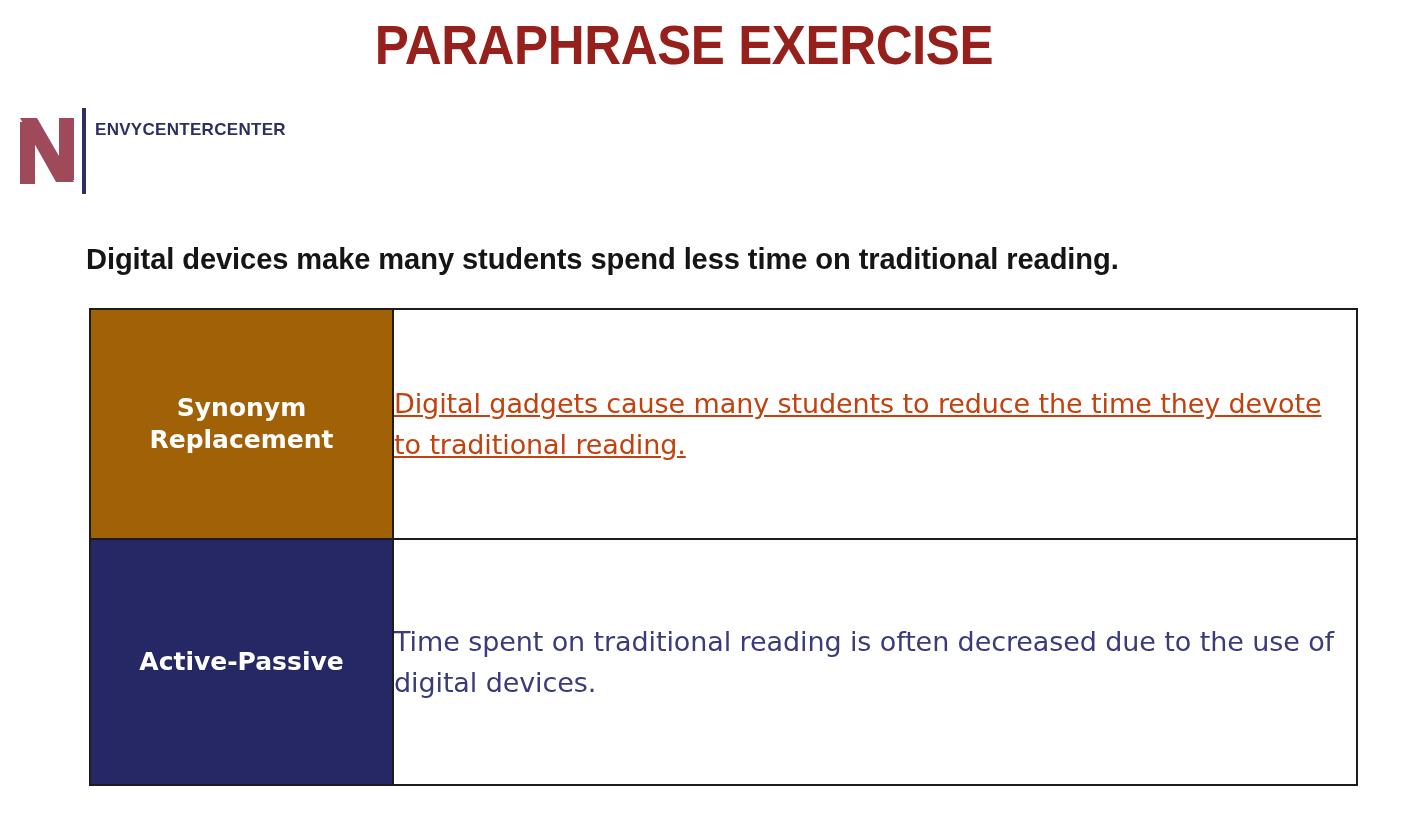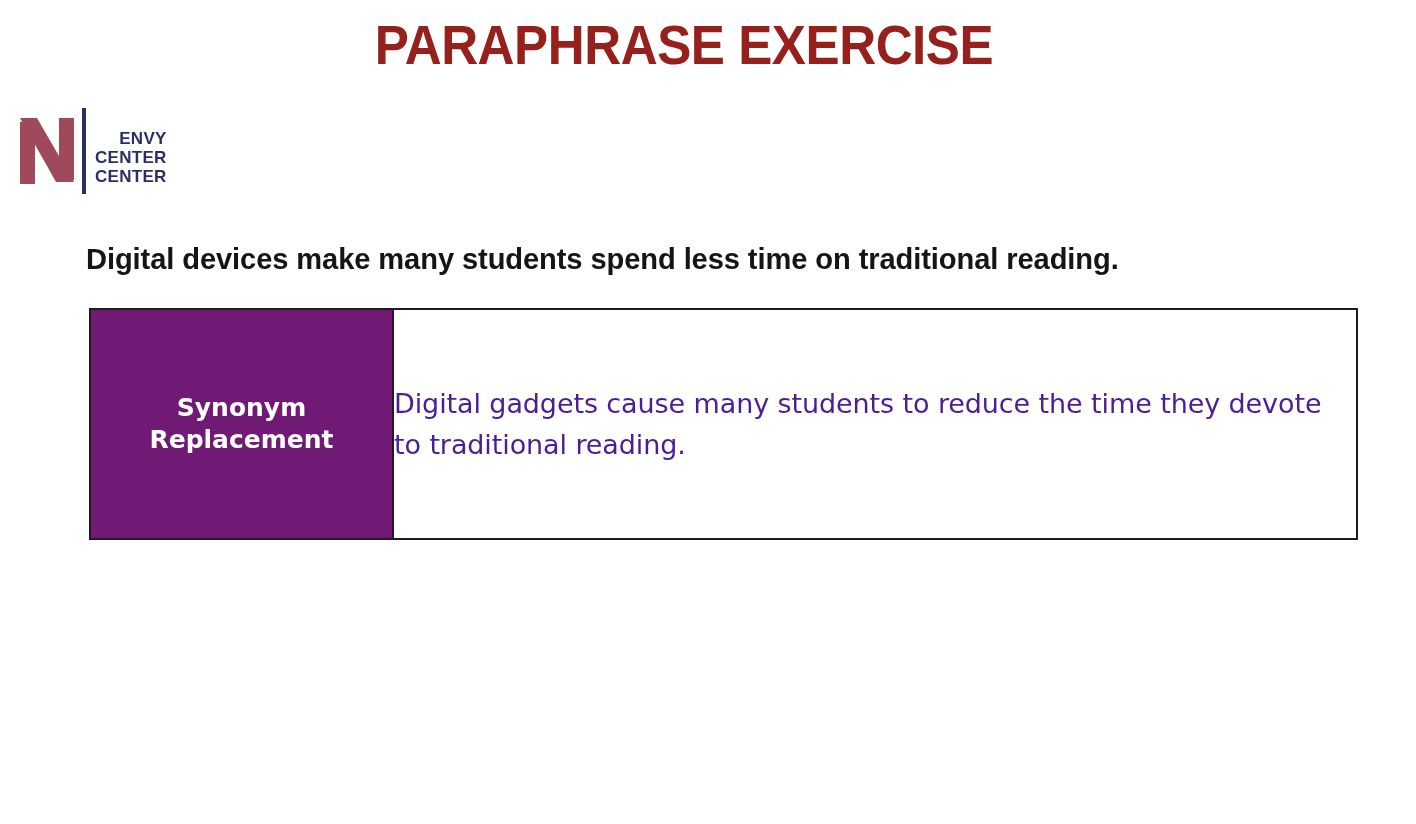--- a/index.html
+++ b/index.html
@@ -32,26 +32,25 @@
   }
   .logo-divider {
     width: 4px;
     height: 86px;
     background: #2b2f63;
     margin-left: 2px;
     margin-right: 9px;
   }
   .logo-words {
     display: flex;
-    flex-direction: column;
+    flex-direction: row;
     justify-content: center;
     height: 86px;
     padding-top: 12px;
     box-sizing: border-box;
-    align-items: flex-end;
   }
   .logo-words span {
     display: block;
     color: #2b2f63;
     font-family: "Liberation Sans", sans-serif;
     font-weight: bold;
     font-size: 17px;
     line-height: 19px;
     letter-spacing: 0.3px;
   }
@@ -117,32 +116,32 @@
   .label-cell {
     width: 301px;
     text-align: center;
     color: #ffffff;
     font-family: "DejaVu Sans", sans-serif;
     font-weight: bold;
     font-size: 25px;
     line-height: 32px;
     padding: 8px 10px;
   }
-  .label-cell.maroon { background: #701a75; }
+  .label-cell.maroon { background: #a16207; }
   .label-cell.navy   { background: #262866; }
 
   .body-cell {
     padding: 14px 22px;
     font-family: "DejaVu Sans", sans-serif;
     font-weight: normal;
     font-size: 27px;
     line-height: 41px;
     letter-spacing: -0.1px;
   }
-  .body-cell.maroon-text { color: #4c1d95; }
+  .body-cell.maroon-text { color: #c2410c; text-decoration: underline; }
   .body-cell.navy-text   { color: #3a3a7c; }
 
   .row-1 td { height: 228px; }
   .row-2 td { height: 244px; }
 </style>
 </head>
 <body>
 
 <div class="logo">
   <svg class="logo-mark" viewBox="0 0 62 86">
@@ -163,14 +162,18 @@
 </div>
 
 <div class="prompt">Digital devices make many students spend less time on traditional reading.</div>
 
 <table class="table">
   <tbody>
     <tr class="row-1">
       <td class="label-cell maroon">Synonym Replacement</td>
       <td class="body-cell maroon-text">Digital gadgets cause many students to reduce the time they devote to traditional reading.</td>
     </tr>
+    <tr class="row-2">
+      <td class="label-cell navy">Active-Passive</td>
+      <td class="body-cell navy-text">Time spent on traditional reading is often decreased due to the use of digital devices.</td>
+    </tr>
   </tbody>
 </table>
 
 </body></html>

